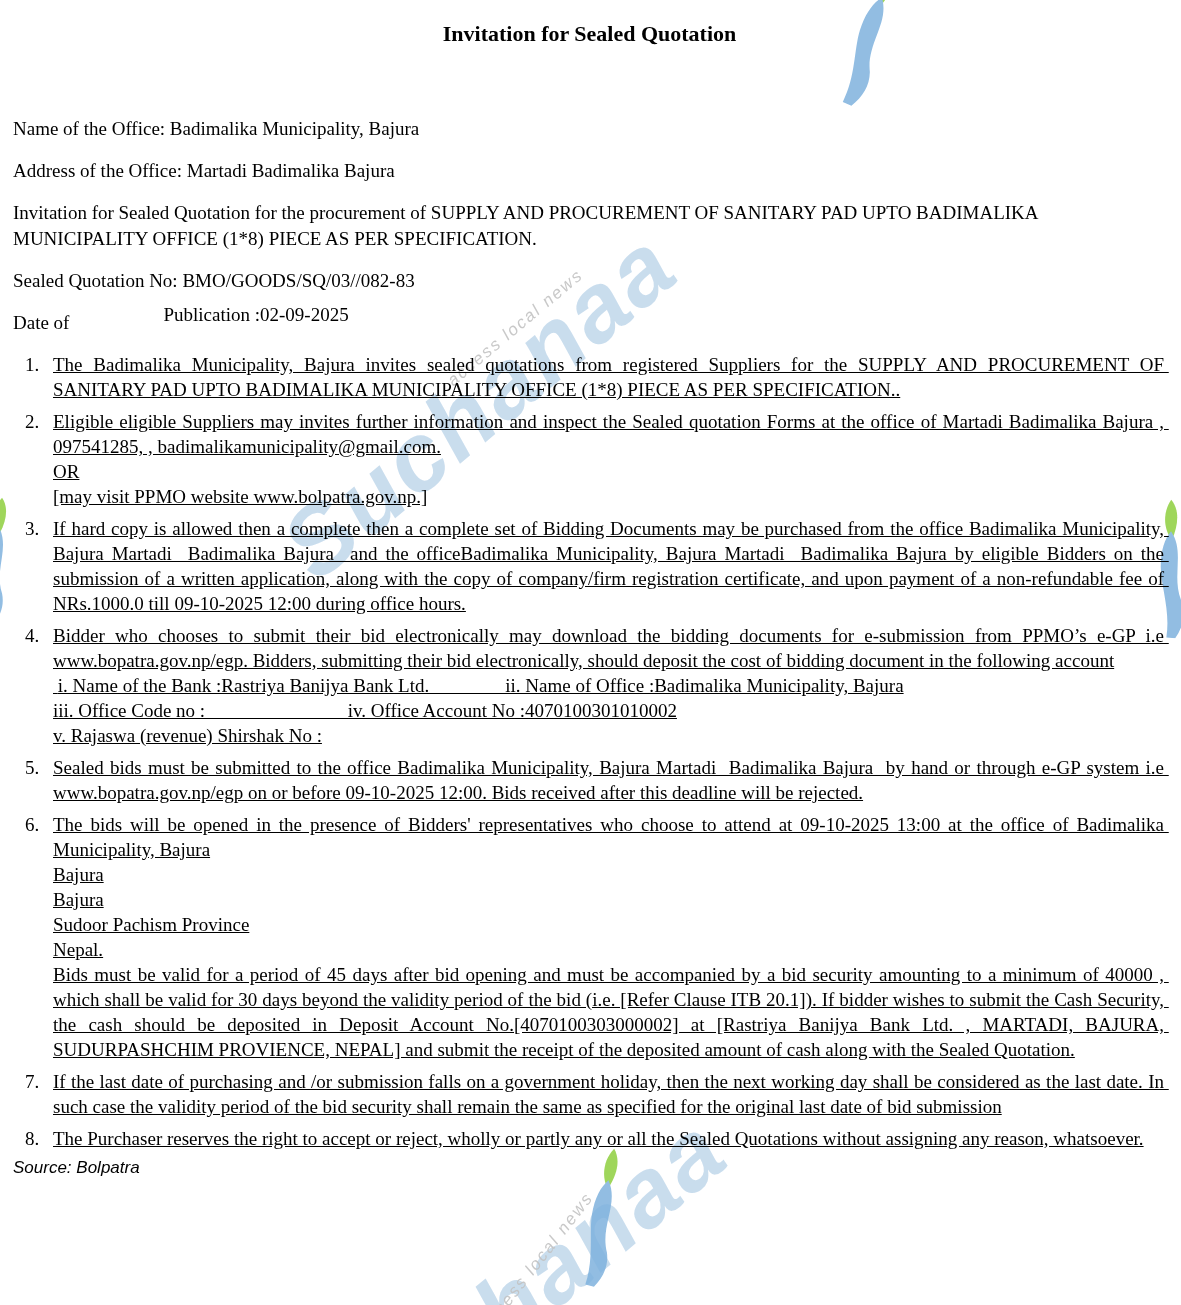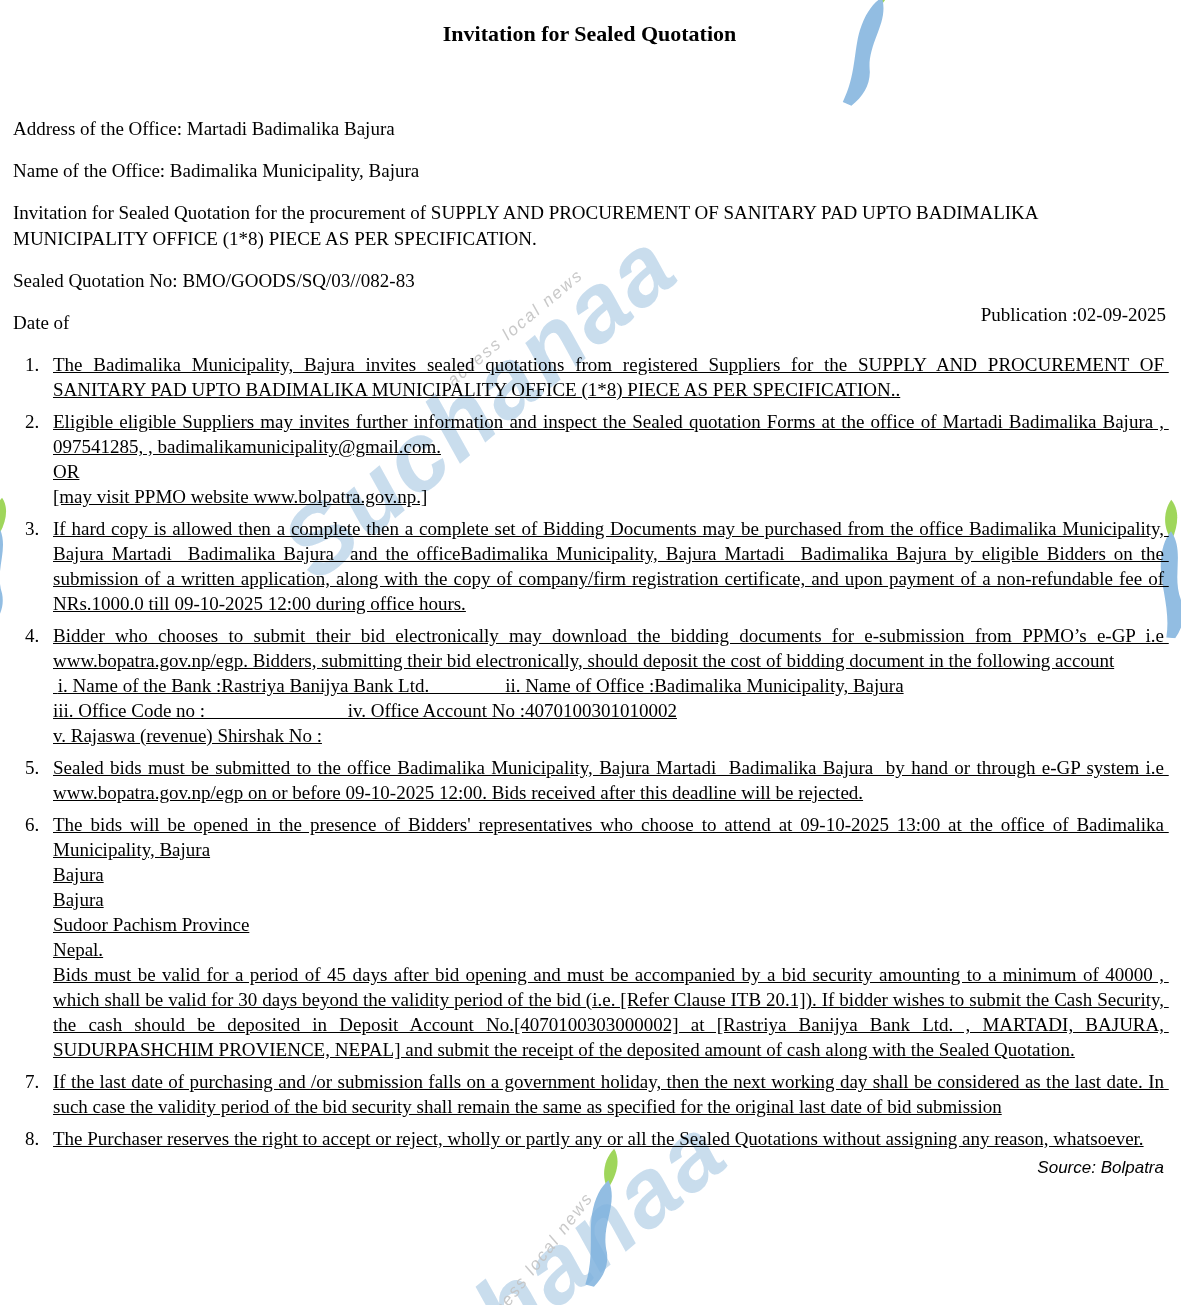--- a/index.html
+++ b/index.html
@@ -44,31 +44,30 @@
 
   
   .content { position:relative; z-index:1; padding:0 15px 0 13px; }
   .doc-title {
     margin:12px 0 60px 0;
     text-align:center;
     font-size:22px; font-weight:bold;
     line-height:44px;
   }
   .hdr p { margin:0 0 16px 0; font-size:19px; line-height:26px; }
-  .date-row { display:flex; align-items:flex-start; margin:0 0 16px 0; font-size:19px; line-height:26px;justify-content:space-between; }
+  .date-row { display:flex; align-items:flex-start; margin:0 0 16px 0; font-size:19px; line-height:26px; }
   .date-pub { margin-left:94px; position:relative; top:-8px; }
 
   .list { margin-top:16px; }
   .item { display:flex; margin-bottom:7px; font-size:19px; line-height:25px; }
   .item-num { flex:0 0 40px; width:40px; padding-left:12px; box-sizing:border-box; }
   .item-text { flex:1; text-align:justify; white-space:pre-wrap; padding-right:2px;text-decoration:underline; }
 
   .source-line {
     margin-top:4px; padding-right:2px;
-    text-align:right;
     font-family:"Liberation Sans", sans-serif;
     font-style:italic; font-size:17px; line-height:20px;
   }
 </style>
 </head>
 <body>
 
 <div class="page">
 
   <div class="wm-layer">
@@ -93,22 +92,22 @@
       <path d="M30,2 C38,14 36,30 26,48 C18,36 18,16 30,2 Z" fill="#8fcf3f"></path>
       <path d="M26,38 C40,64 20,90 30,120 C33,135 28,148 18,160 L8,158 C16,128 8,100 10,78 C12,58 18,46 26,38 Z" fill="#7fb2de"></path>
     </svg>
   </div>
 
   <div class="content">
 
     <h1 class="doc-title">Invitation for Sealed Quotation</h1>
 
     <div class="hdr">
+      <p>Name of the Office: Badimalika Municipality, Bajura</p>
       <p>Address of the Office: Martadi  Badimalika Bajura</p>
-      <p>Name of the Office: Badimalika Municipality, Bajura</p>
       <p>Invitation for Sealed Quotation for the procurement of SUPPLY AND PROCUREMENT OF SANITARY PAD UPTO BADIMALIKA MUNICIPALITY OFFICE (1*8) PIECE AS PER SPECIFICATION.</p>
       <p>Sealed Quotation No: BMO/GOODS/SQ/03//082-83</p>
       <div class="date-row">
         <span>Date of</span>
         <span class="date-pub">Publication :02-09-2025</span>
       </div>
     </div>
 
     <div class="list">
 

